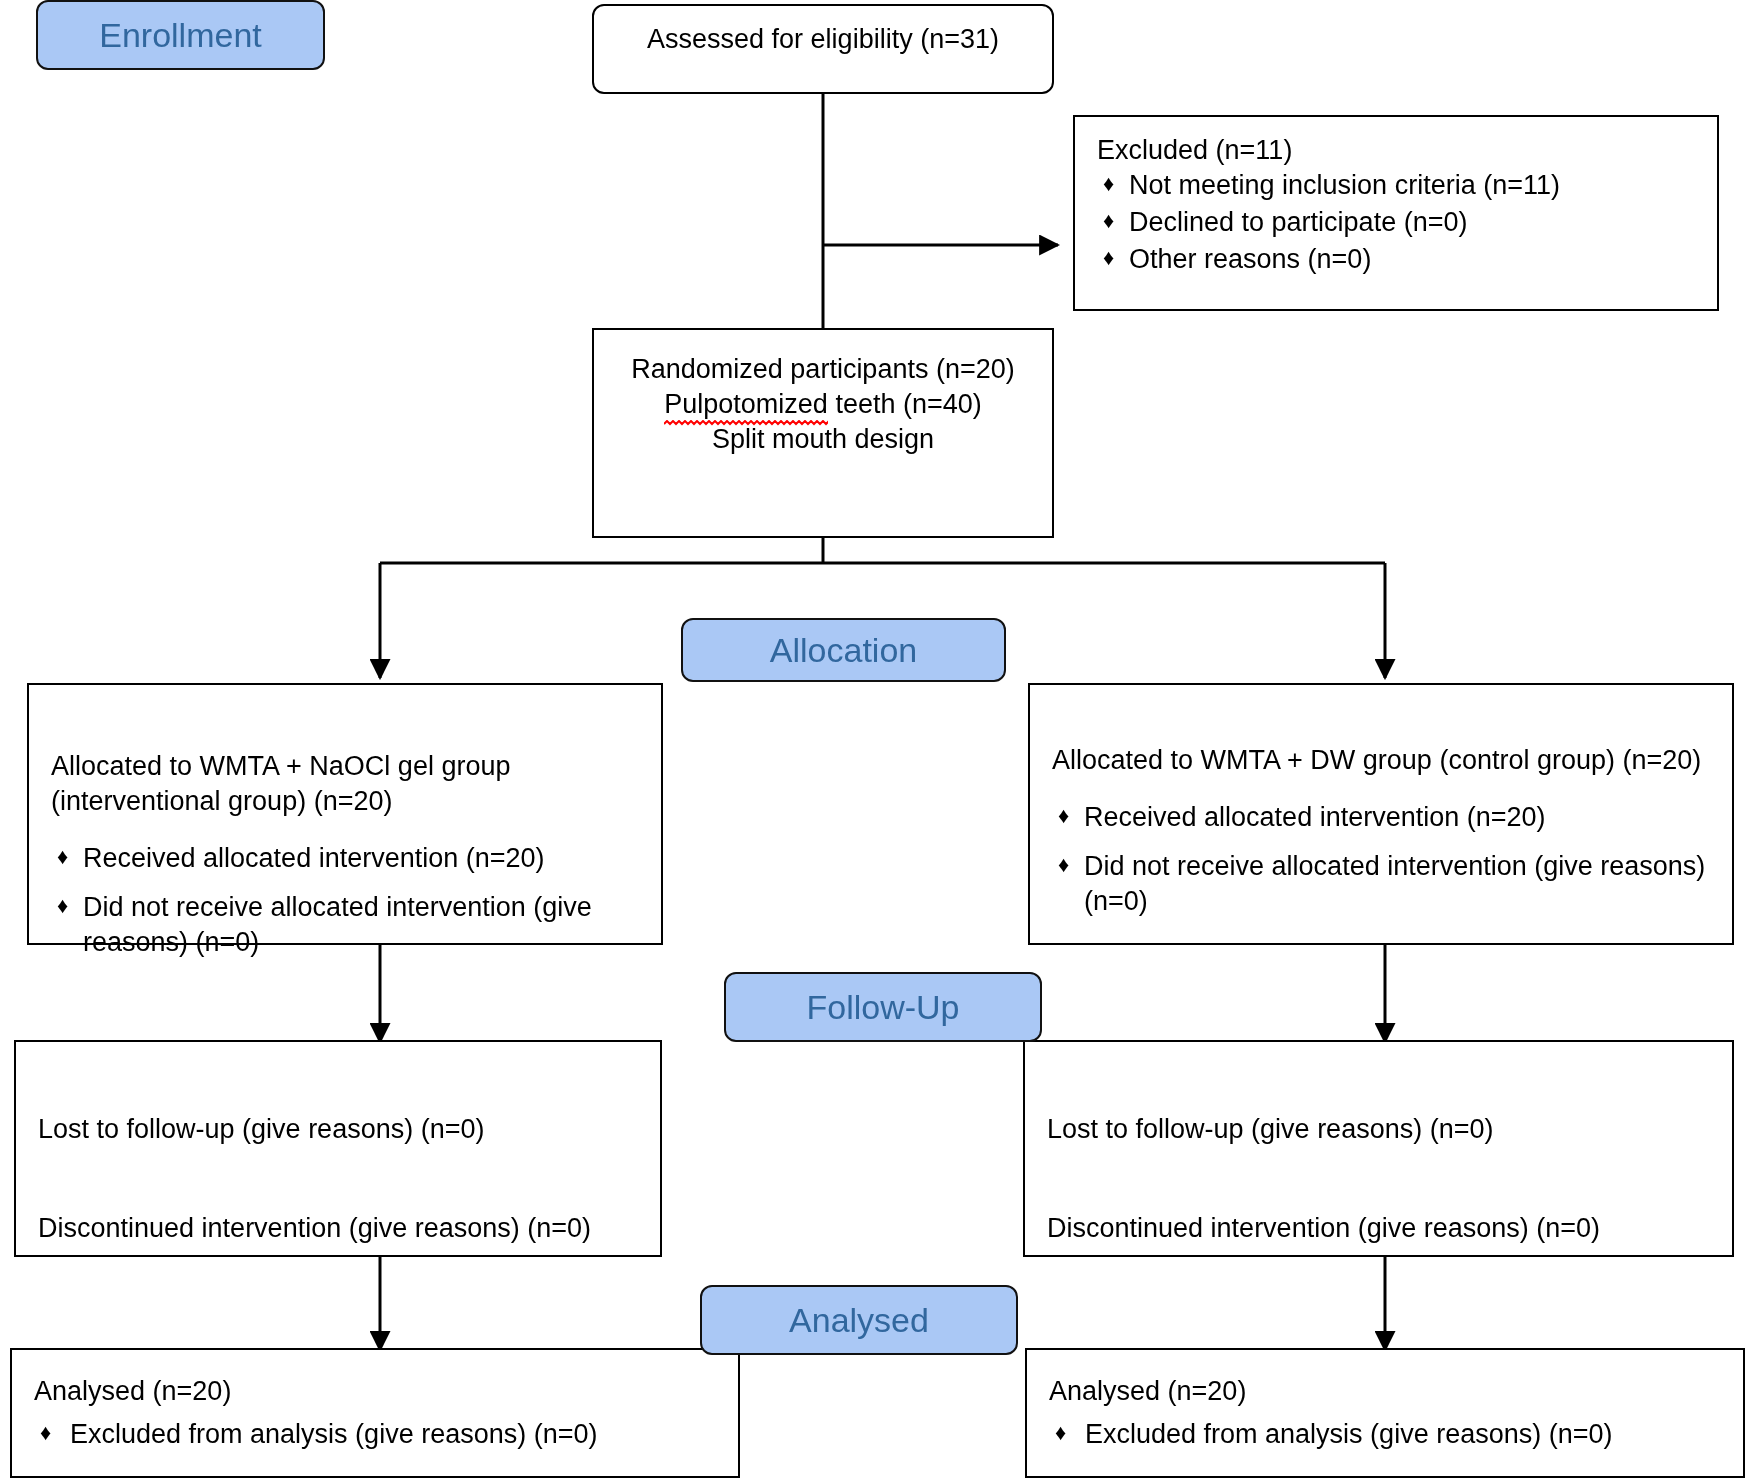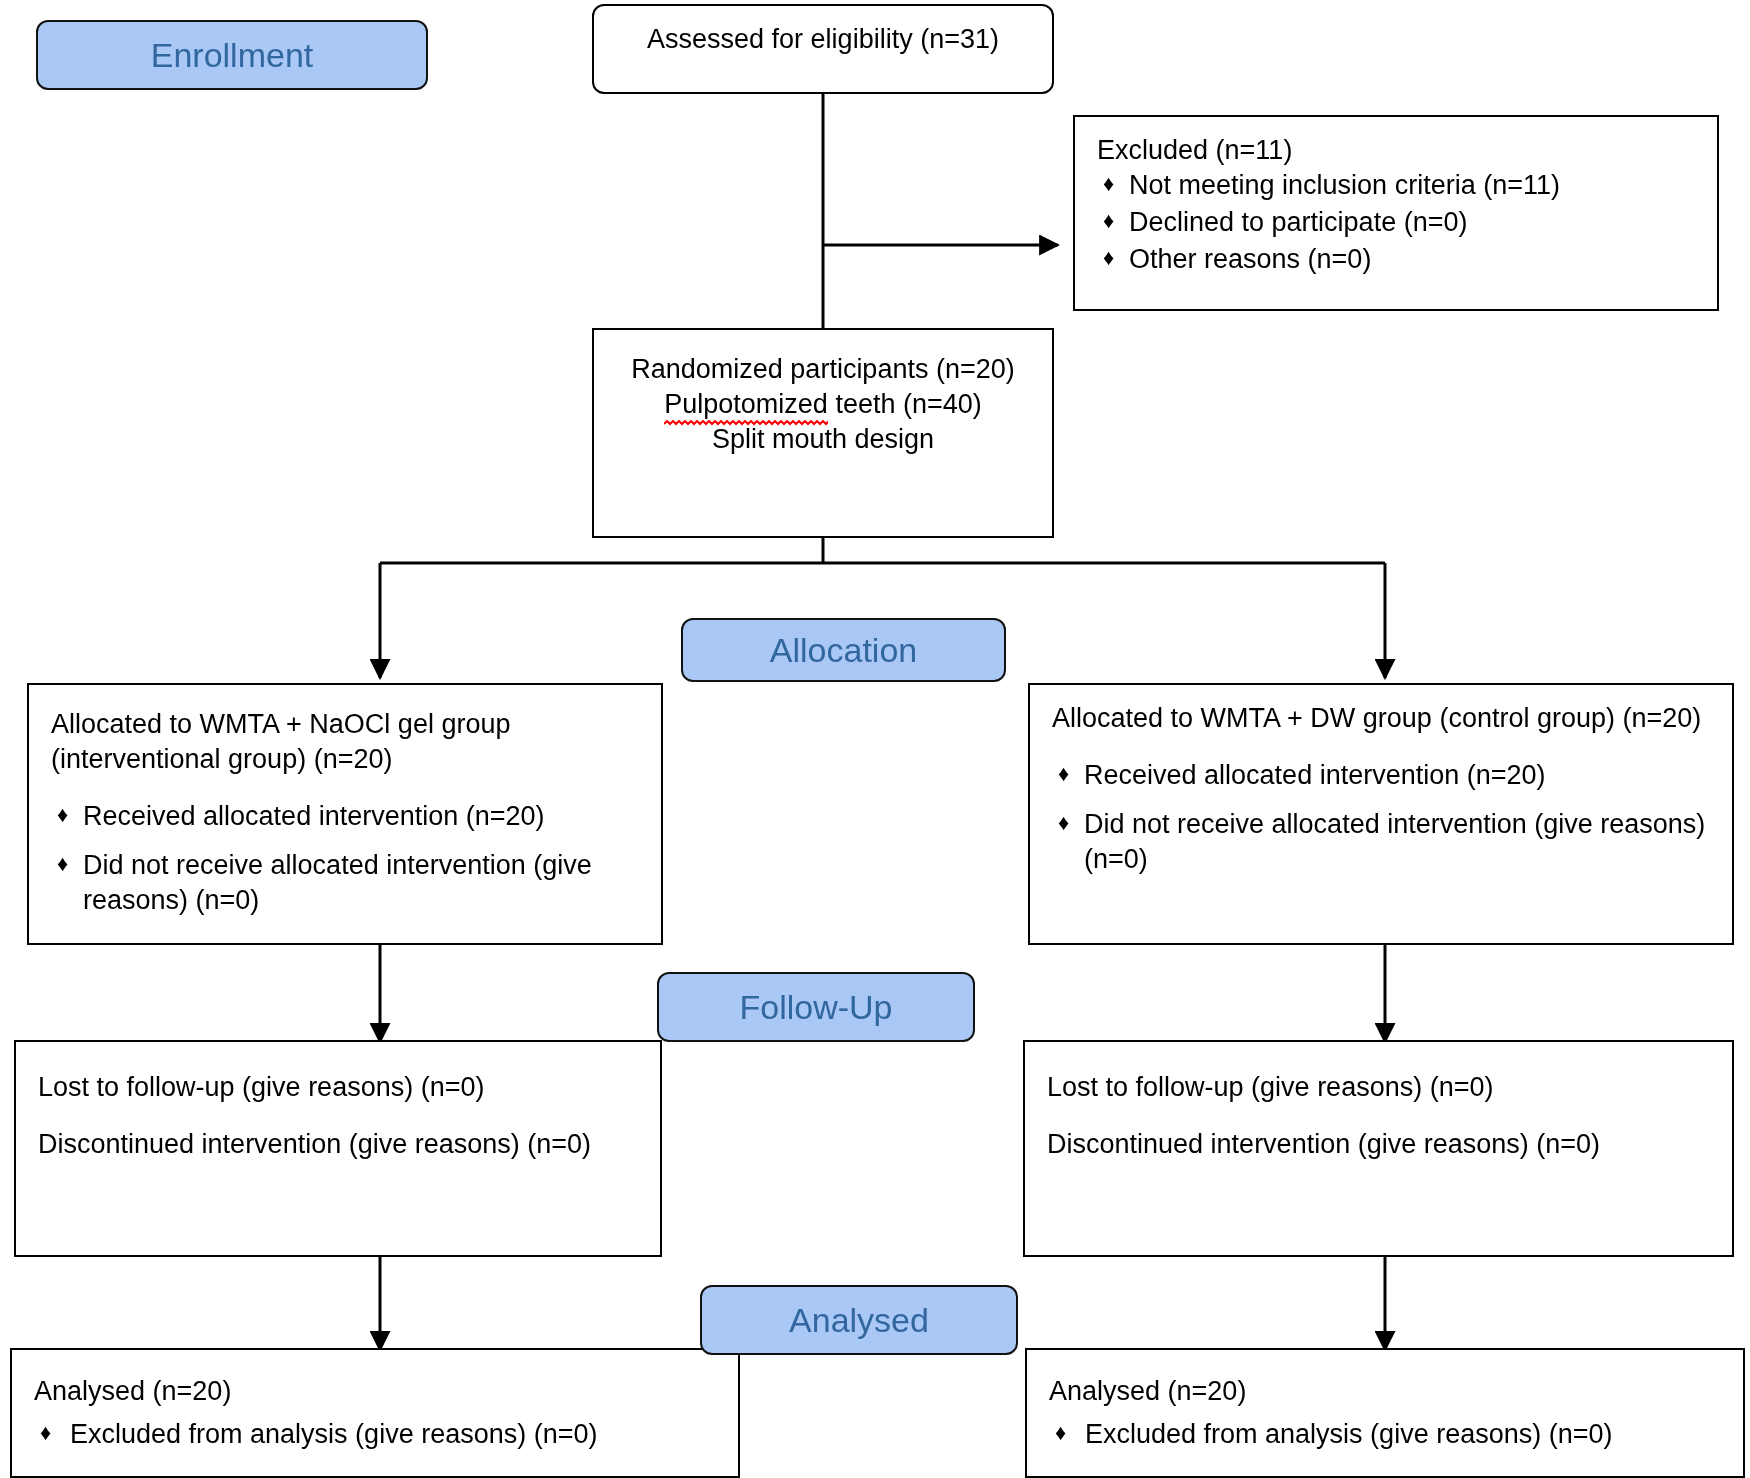--- a/index.html
+++ b/index.html
@@ -55,20 +55,21 @@
     padding: 16px 22px 10px 22px;
   }
   .centered {
     text-align: center;
   }
   .line {
     white-space: nowrap;
   }
   .wrapline {
     white-space: normal;
+    margin-top: 42px;
   }
   ul.bullets {
     list-style: none;
     margin: 0;
     padding: 0;
   }
   ul.bullets > li {
     position: relative;
     padding-left: 32px;
     margin: 0 0 6px 0;
@@ -122,29 +123,29 @@
     <line x1="380" y1="563" x2="380" y2="678" stroke="#000" stroke-width="3" marker-end="url(#arrow)"></line>
     <line x1="1385" y1="563" x2="1385" y2="678" stroke="#000" stroke-width="3" marker-end="url(#arrow)"></line>
 
     <line x1="380" y1="945" x2="380" y2="1042" stroke="#000" stroke-width="3" marker-end="url(#arrow)"></line>
     <line x1="1385" y1="945" x2="1385" y2="1042" stroke="#000" stroke-width="3" marker-end="url(#arrow)"></line>
 
     <line x1="380" y1="1257" x2="380" y2="1350" stroke="#000" stroke-width="3" marker-end="url(#arrow)"></line>
     <line x1="1385" y1="1257" x2="1385" y2="1350" stroke="#000" stroke-width="3" marker-end="url(#arrow)"></line>
   </svg>
 
-  <div class="stage-label" style="left:36px; top:20px; width:392px; height:70px;">
+  <div class="stage-label" style="left:36px; top:0; width:289px; height:70px;">
     <span>Enrollment</span>
   </div>
 
   <div class="stage-label" style="left:681px; top:618px; width:325px; height:64px;">
     <span>Allocation</span>
   </div>
 
-  <div class="stage-label" style="left:657px; top:972px; width:318px; height:70px;">
+  <div class="stage-label" style="left:724px; top:972px; width:318px; height:70px;">
     <span>Follow-Up</span>
   </div>
 
   <div class="stage-label" style="left:700px; top:1285px; width:318px; height:70px;">
     <span>Analysed</span>
   </div>
 
   <div class="node pad centered" style="left:592px; top:4px; width:462px; height:90px;border-radius:12px;">
     <div class="line">Assessed for eligibility (n=31)</div>
   </div>

